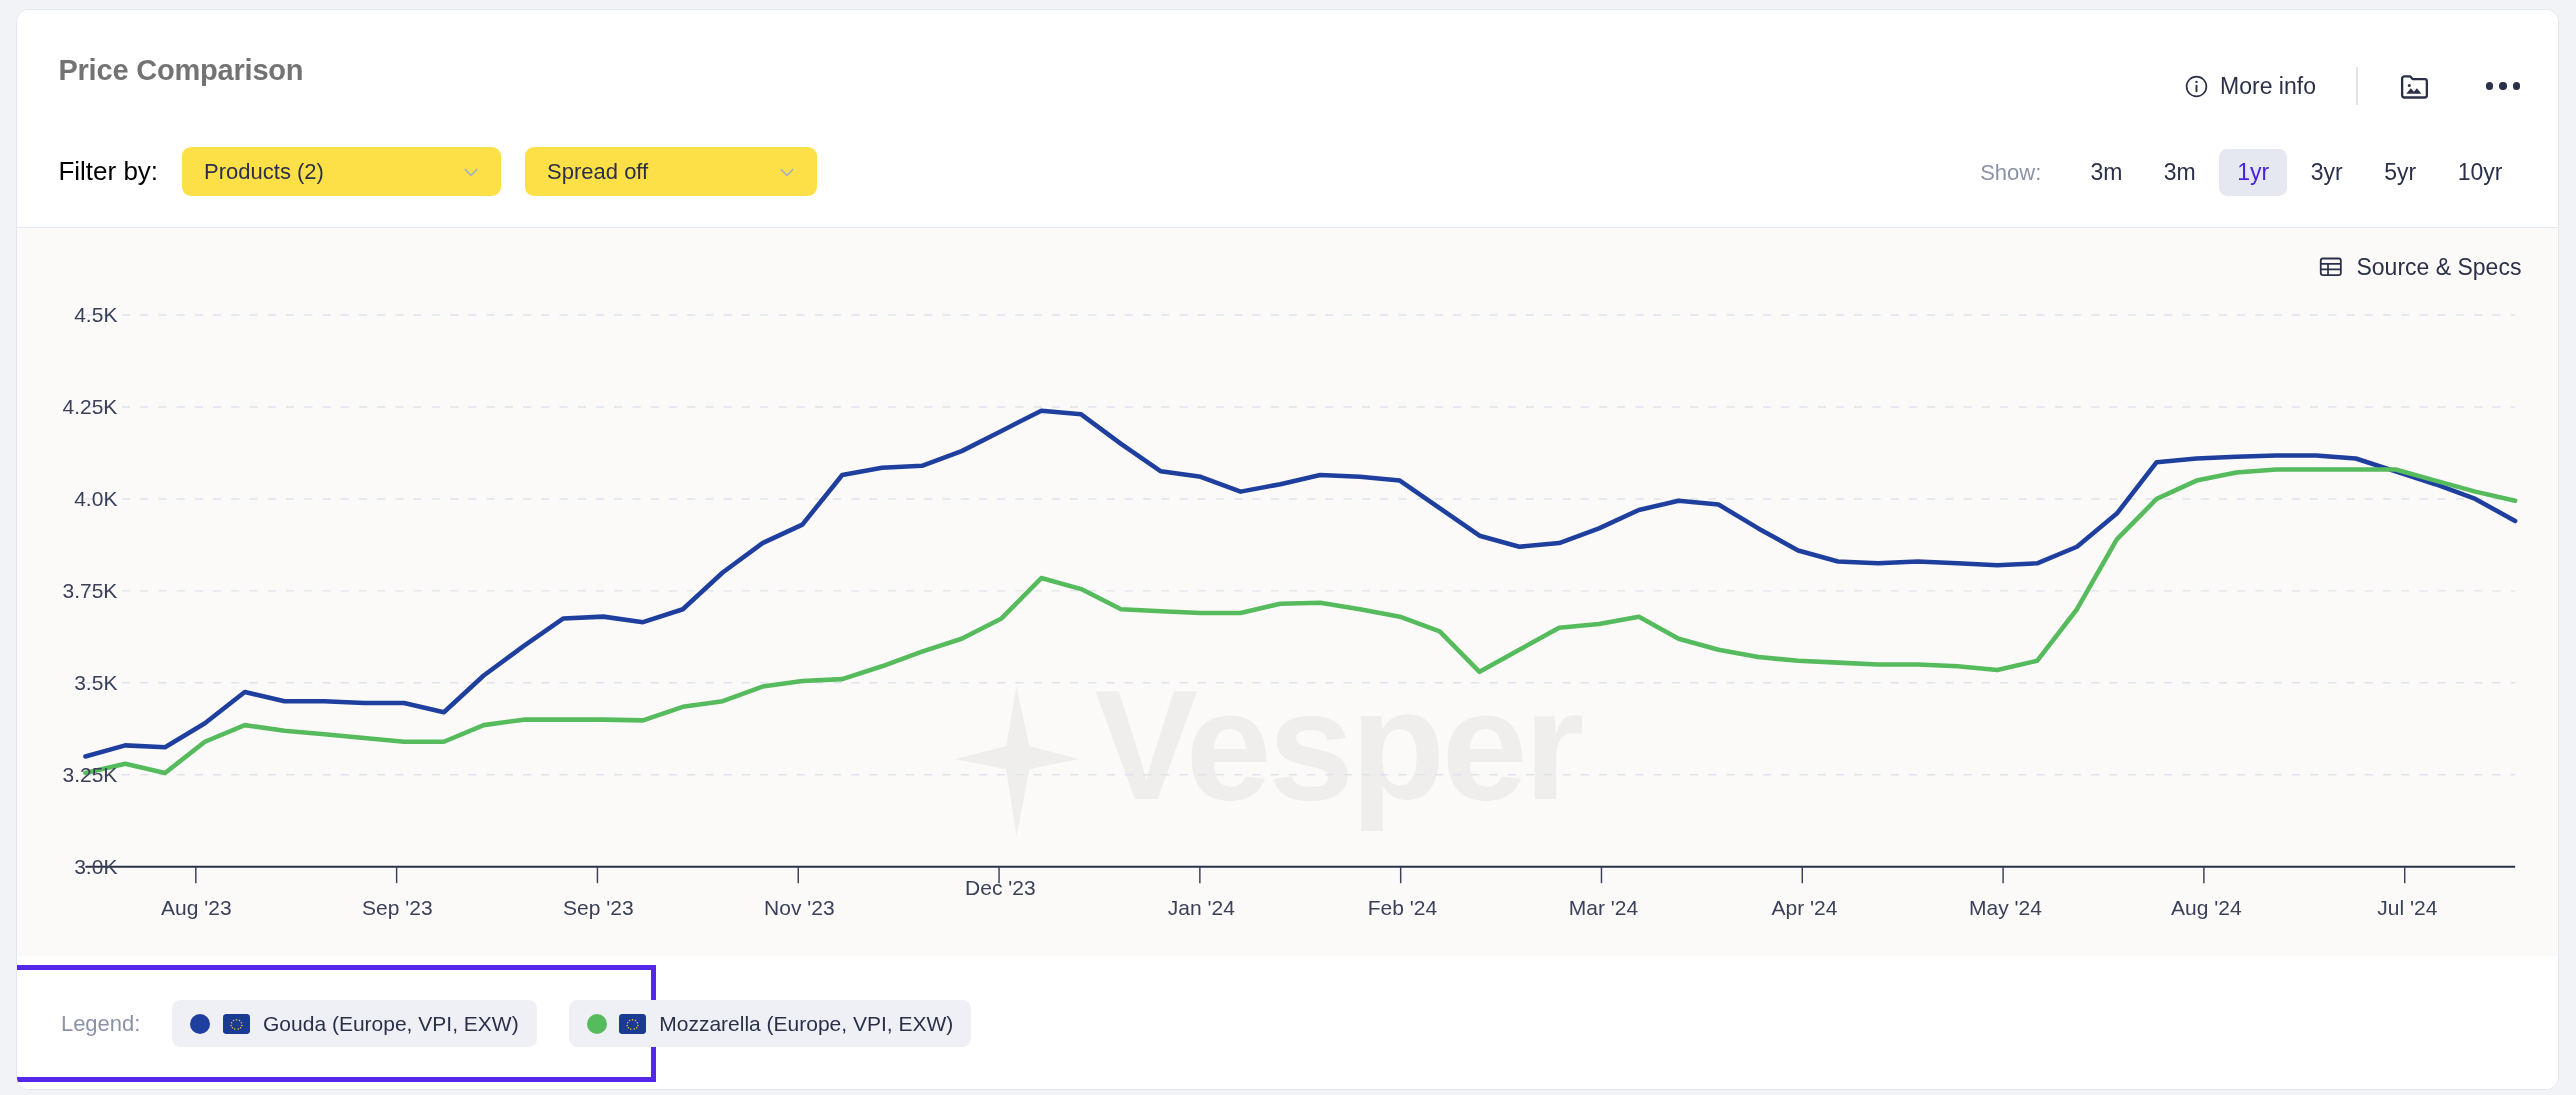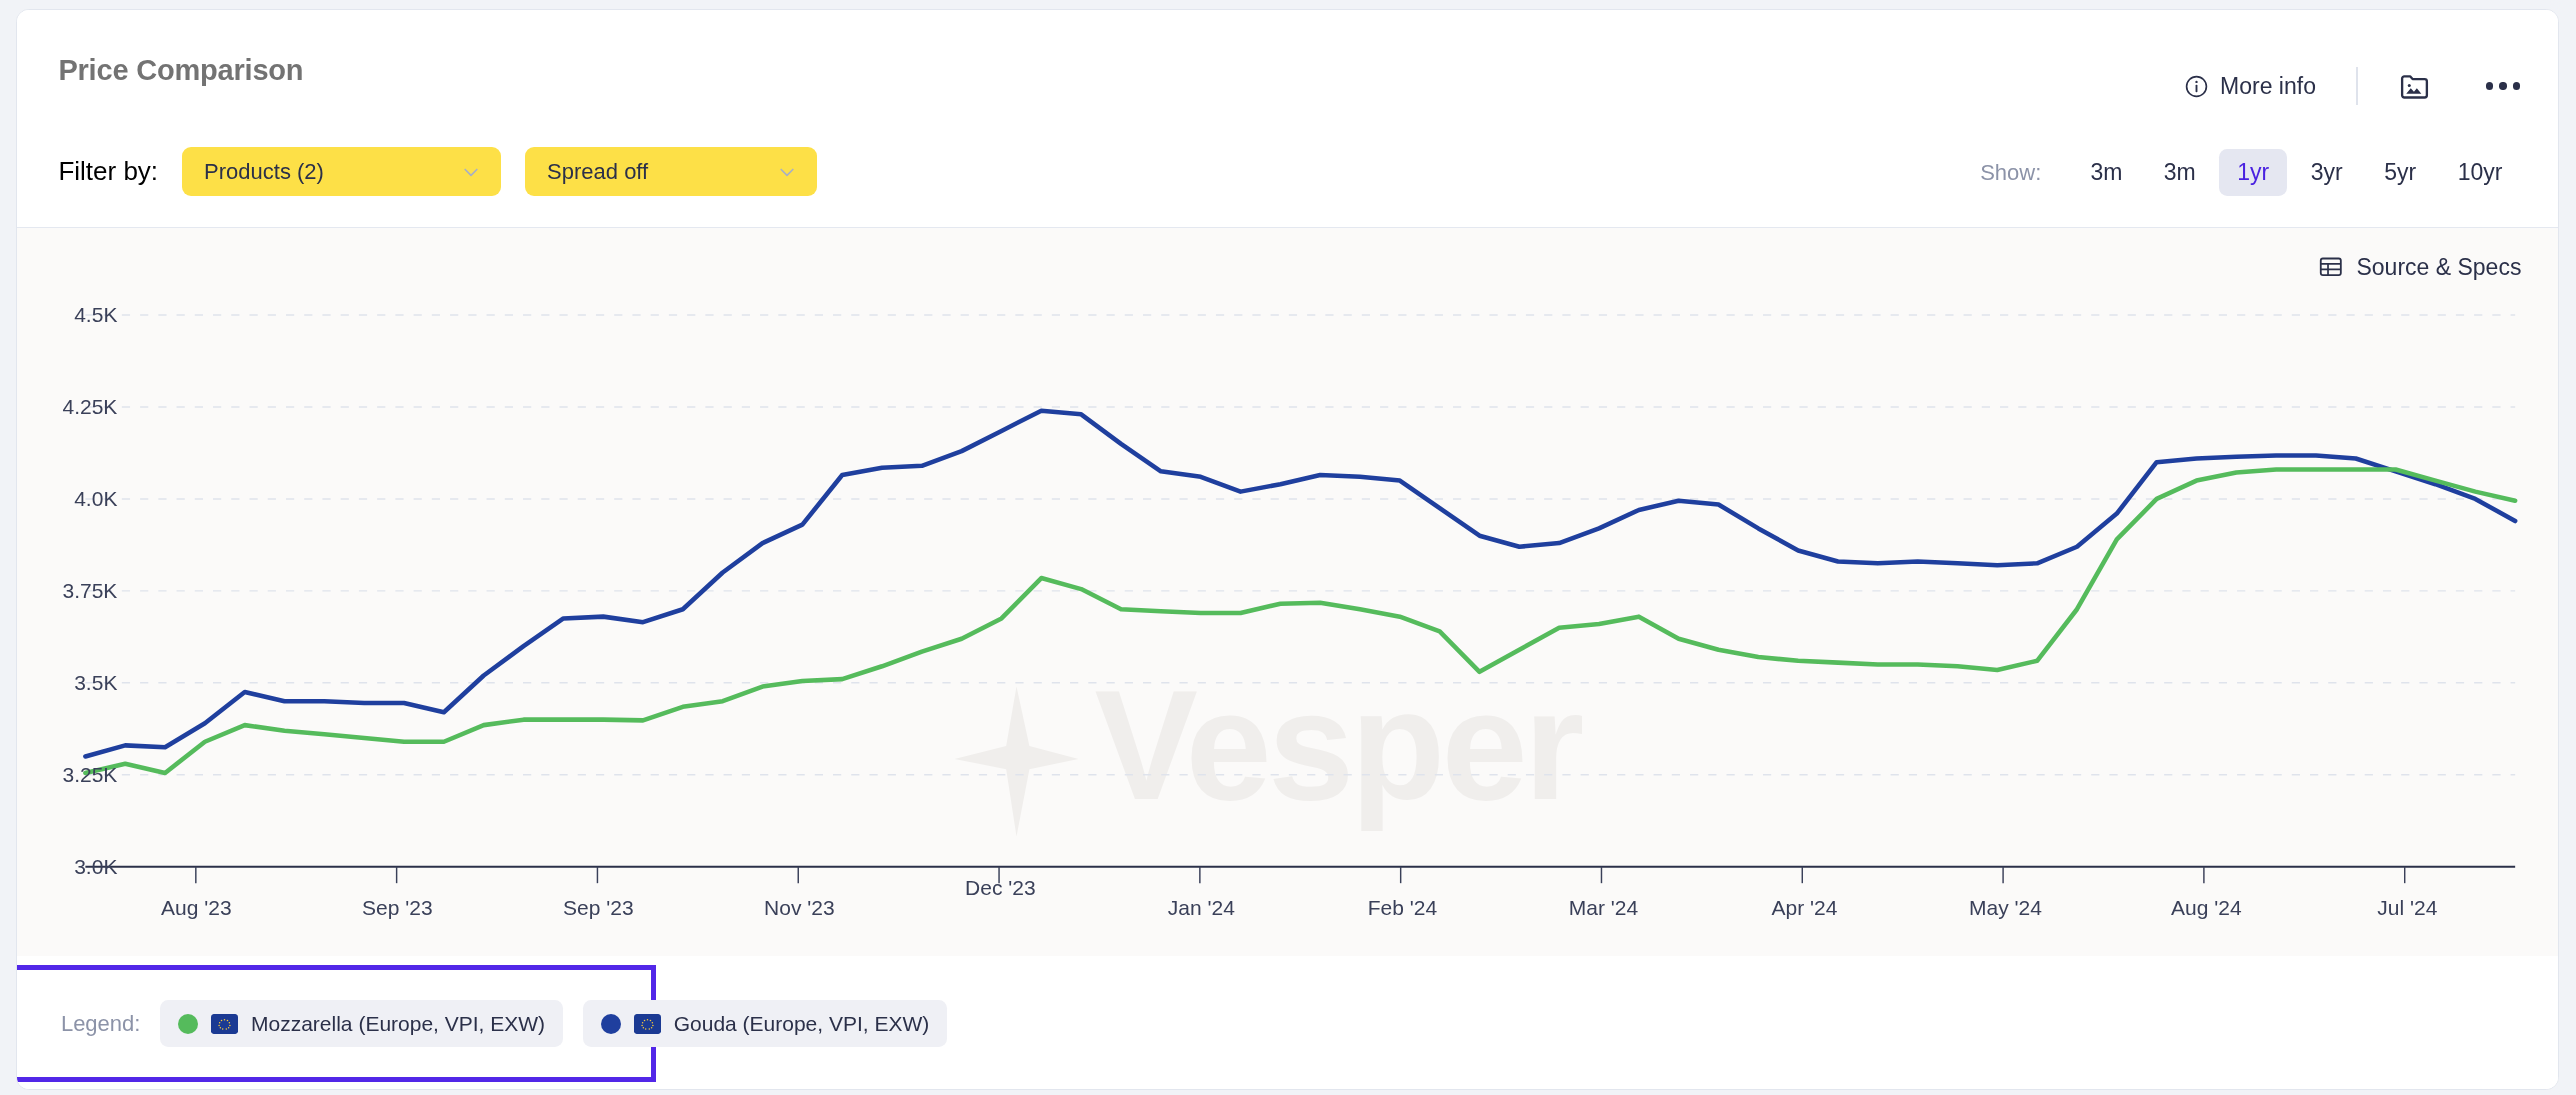--- a/index.html
+++ b/index.html
@@ -113,21 +113,21 @@
     position: absolute; left: 0px; bottom: 0px;
     width: 100%; height: 133px;
     background: #fff;
   }
   .legend-box {
     position: absolute; left: -5.5px; top: 9px;
     width: 644px; height: 117px;
     border: 5.5px solid #5227e8;
     background: #fff;
     display: flex; align-items: center;
-    padding-left: 44px; gap: 20px;
+    padding-left: 44px; gap: 32px;
   }
   .leg-lbl { font-size: 22px; color: #8c93a8; }
   .leg-item {
     height: 47px; background: #eff0f5; border-radius: 8.2px;
     display: flex; align-items: center; gap: 12.8px;
     padding: 0 18px; cursor: pointer;
   }
   .leg-dot { width: 20px; height: 20px; border-radius: 50%; display:block;}
   .flag { width: 27px; height: 20px; border-radius: 2.7px; display:block;}
   .leg-txt { font-size: 21px; color: #2b3049; white-space: nowrap;}
@@ -256,56 +256,56 @@
         <div class="xlab" style="left: 2189px; top: 668px;">Aug '24</div>
         <div class="xlab" style="left: 2390px; top: 668px;">Jul '24</div>
       </div>
   </div>
 
   <div class="legend-wrap">
     <div class="legend-box">
       <span class="leg-lbl">Legend:</span>
 
       <div class="leg-item">
+        <span class="leg-dot" style="background:#1f3f9e"></span>
+        <svg class="flag" viewBox="0 0 30 22">
+          <rect width="30" height="22" rx="3" fill="#1b3a93"></rect>
+          <g fill="#f5c73e">
+            <circle cx="15" cy="6.4" r="0.85"></circle>
+              <circle cx="18.3" cy="7.2" r="0.85"></circle>
+            <circle cx="20.4" cy="9.6" r="0.85"></circle>
+              <circle cx="21" cy="12.6" r="0.85"></circle>
+            <circle cx="19.6" cy="15.2" r="0.85"></circle>
+              <circle cx="17" cy="16.6" r="0.85"></circle>
+            <circle cx="13" cy="16.6" r="0.85"></circle>
+              <circle cx="10.4" cy="15.2" r="0.85"></circle>
+            <circle cx="9" cy="12.6" r="0.85"></circle>
+              <circle cx="9.6" cy="9.6" r="0.85"></circle>
+            <circle cx="11.7" cy="7.2" r="0.85"></circle>
+          </g>
+        </svg>
+        <span class="leg-txt">Gouda (Europe, VPI, EXW)</span>
+      </div>
+
+      <div class="leg-item">
         <span class="leg-dot" style="background:#55bb5c"></span>
         <svg class="flag" viewBox="0 0 30 22">
           <rect width="30" height="22" rx="3" fill="#1b3a93"></rect>
           <g fill="#f5c73e">
             <circle cx="15" cy="6.4" r="0.85"></circle>
               <circle cx="18.3" cy="7.2" r="0.85"></circle>
             <circle cx="20.4" cy="9.6" r="0.85"></circle>
               <circle cx="21" cy="12.6" r="0.85"></circle>
             <circle cx="19.6" cy="15.2" r="0.85"></circle>
               <circle cx="17" cy="16.6" r="0.85"></circle>
             <circle cx="13" cy="16.6" r="0.85"></circle>
               <circle cx="10.4" cy="15.2" r="0.85"></circle>
             <circle cx="9" cy="12.6" r="0.85"></circle>
               <circle cx="9.6" cy="9.6" r="0.85"></circle>
             <circle cx="11.7" cy="7.2" r="0.85"></circle>
           </g>
         </svg>
         <span class="leg-txt">Mozzarella (Europe, VPI, EXW)</span>
       </div>
-
-      <div class="leg-item">
-        <span class="leg-dot" style="background:#1f3f9e"></span>
-        <svg class="flag" viewBox="0 0 30 22">
-          <rect width="30" height="22" rx="3" fill="#1b3a93"></rect>
-          <g fill="#f5c73e">
-            <circle cx="15" cy="6.4" r="0.85"></circle>
-              <circle cx="18.3" cy="7.2" r="0.85"></circle>
-            <circle cx="20.4" cy="9.6" r="0.85"></circle>
-              <circle cx="21" cy="12.6" r="0.85"></circle>
-            <circle cx="19.6" cy="15.2" r="0.85"></circle>
-              <circle cx="17" cy="16.6" r="0.85"></circle>
-            <circle cx="13" cy="16.6" r="0.85"></circle>
-              <circle cx="10.4" cy="15.2" r="0.85"></circle>
-            <circle cx="9" cy="12.6" r="0.85"></circle>
-              <circle cx="9.6" cy="9.6" r="0.85"></circle>
-            <circle cx="11.7" cy="7.2" r="0.85"></circle>
-          </g>
-        </svg>
-        <span class="leg-txt">Gouda (Europe, VPI, EXW)</span>
-      </div>
     </div>
   </div>
 </div>
 
 
 </body></html>

